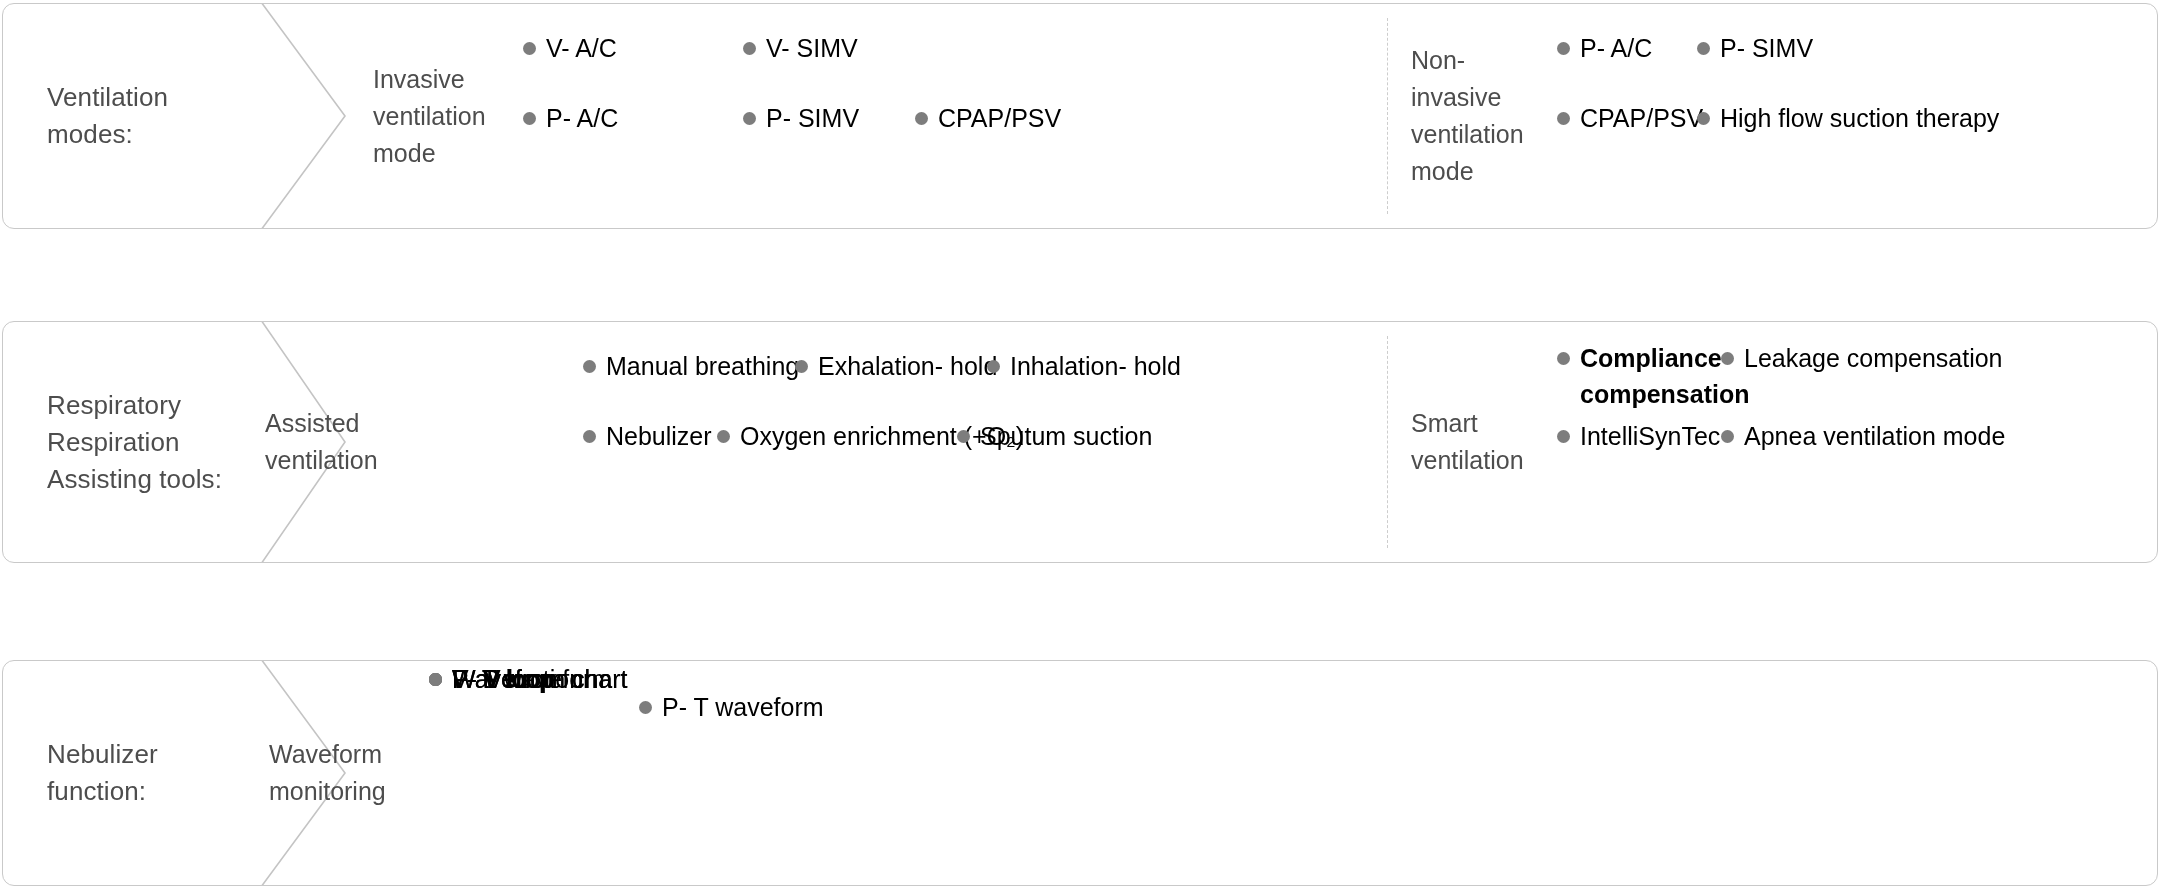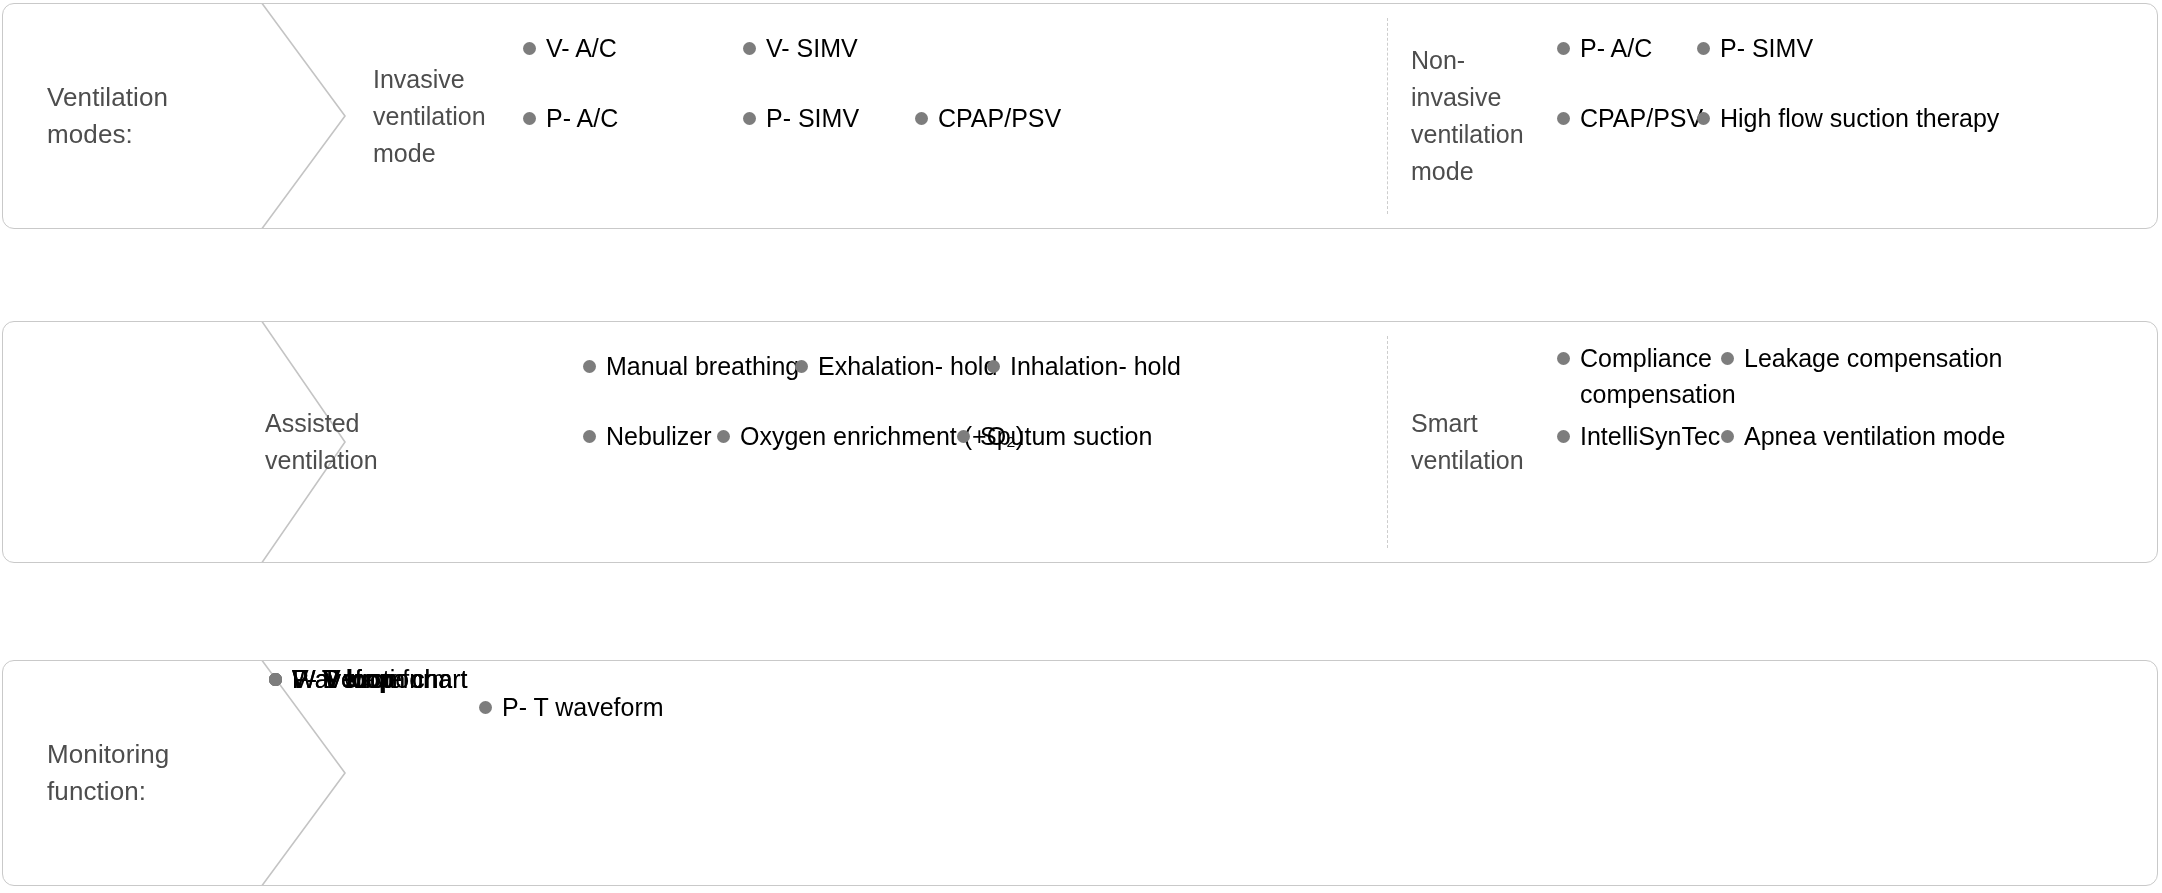--- a/index.html
+++ b/index.html
@@ -84,21 +84,21 @@
   .chip {
     position: absolute;
     display: flex;
     align-items: flex-start;
     gap: 10px;
     font-size: 25px;
     line-height: 36px;
     color: #000000;
     white-space: nowrap;
   }
-  .chip.wrap { white-space: normal; }
+  .chip.wrap { white-space: normal; font-weight: bold; }
   .dot {
     flex: 0 0 auto;
     width: 13px;
     height: 13px;
     border-radius: 50%;
     background: #7d7d7d;
     margin-top: 12px;
   }
   .chip-label { display: block; }
 
@@ -227,20 +227,21 @@
         <div class="chip" id="r1-c8">
           <span class="dot"></span>
           <span class="chip-label">High flow suction therapy</span>
         </div>
       </div>
     </div>
   </section>
 
   <section class="panel" id="panel-2">
 
+    <div class="cat-label">Respiratory Respiration Assisting tools:</div>
 
     <div class="chevron">
       <svg viewBox="0 0 130 242" preserveAspectRatio="none" aria-hidden="true">
         <polyline points="28,-2 112,121 28,244" fill="none" stroke="#c4c4c4" stroke-width="1.6"></polyline>
       </svg>
     </div>
 
     <div class="group g-left">
       <div class="group-title">Assisted
 ventilation</div>
@@ -293,29 +294,31 @@
         <div class="chip" id="r2-c9">
           <span class="dot"></span>
           <span class="chip-label">Apnea ventilation mode</span>
         </div>
       </div>
     </div>
   </section>
 
   <section class="panel" id="panel-3">
 
-    <div class="cat-label">Monitoring function:</div>
+    <div class="cat-label">Nebulizer function:</div>
 
     <div class="chevron">
       <svg viewBox="0 0 130 226" preserveAspectRatio="none" aria-hidden="true">
         <polyline points="28,-2 112,113 28,228" fill="none" stroke="#c4c4c4" stroke-width="1.6"></polyline>
       </svg>
     </div>
 
     <div class="group g-full">
+      <div class="group-title">Waveform
+monitoring</div>
       <div class="chips">
         <div class="chip" id="r3-c0">
           <span class="dot"></span>
           <span class="chip-label">P- T waveform</span>
         </div>
         <div class="chip" id="r3-c1">
           <span class="dot"></span>
           <span class="chip-label">F- T waveform</span>
         </div>
         <div class="chip" id="r3-c2">

